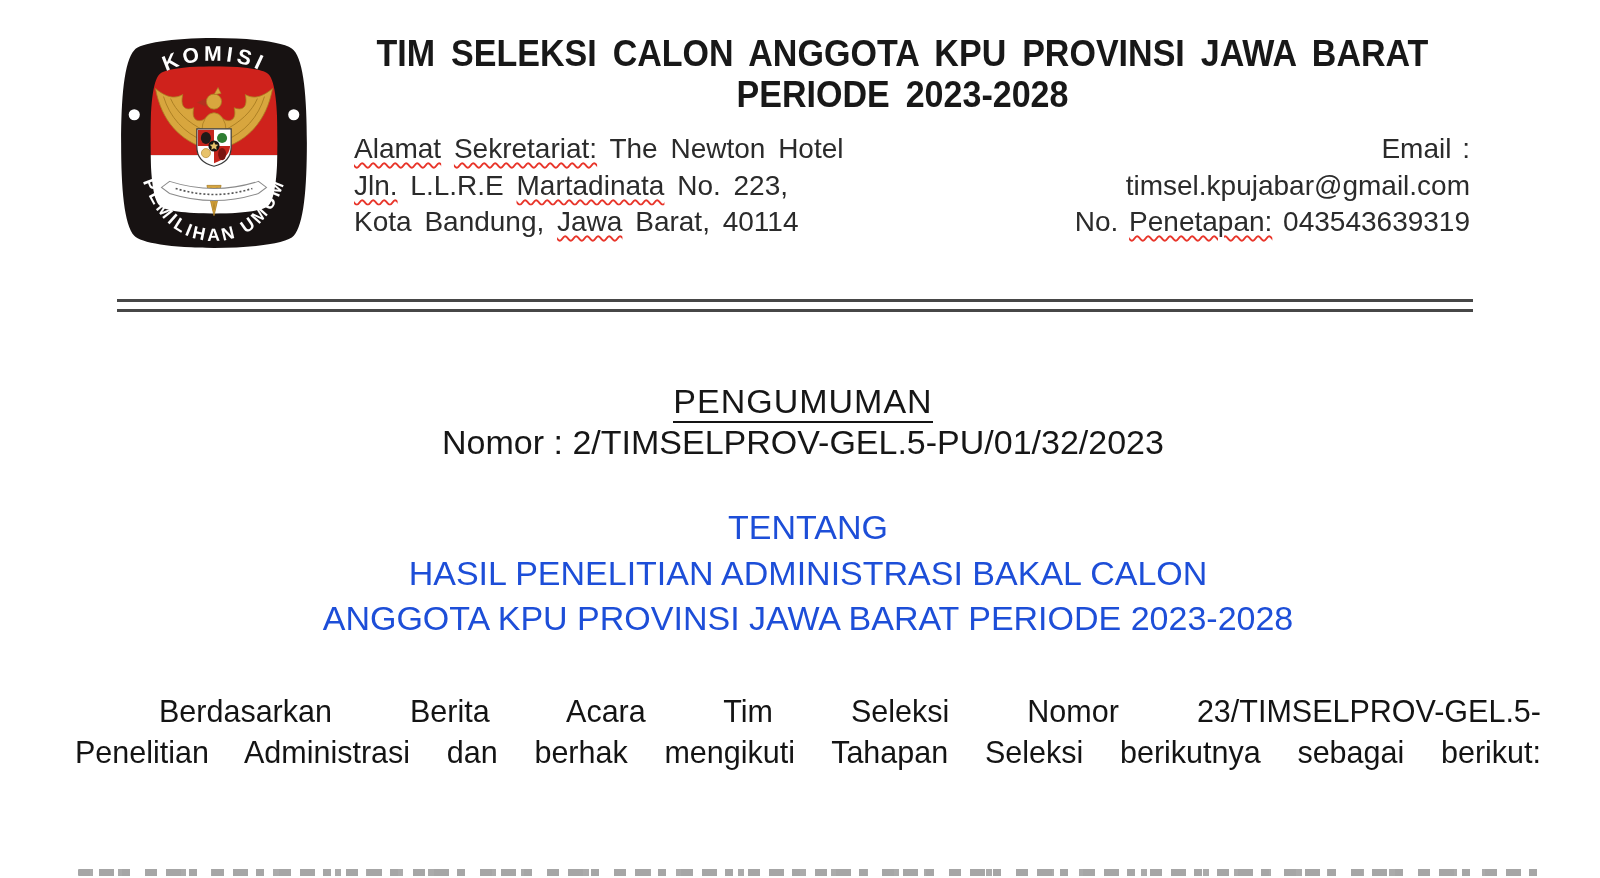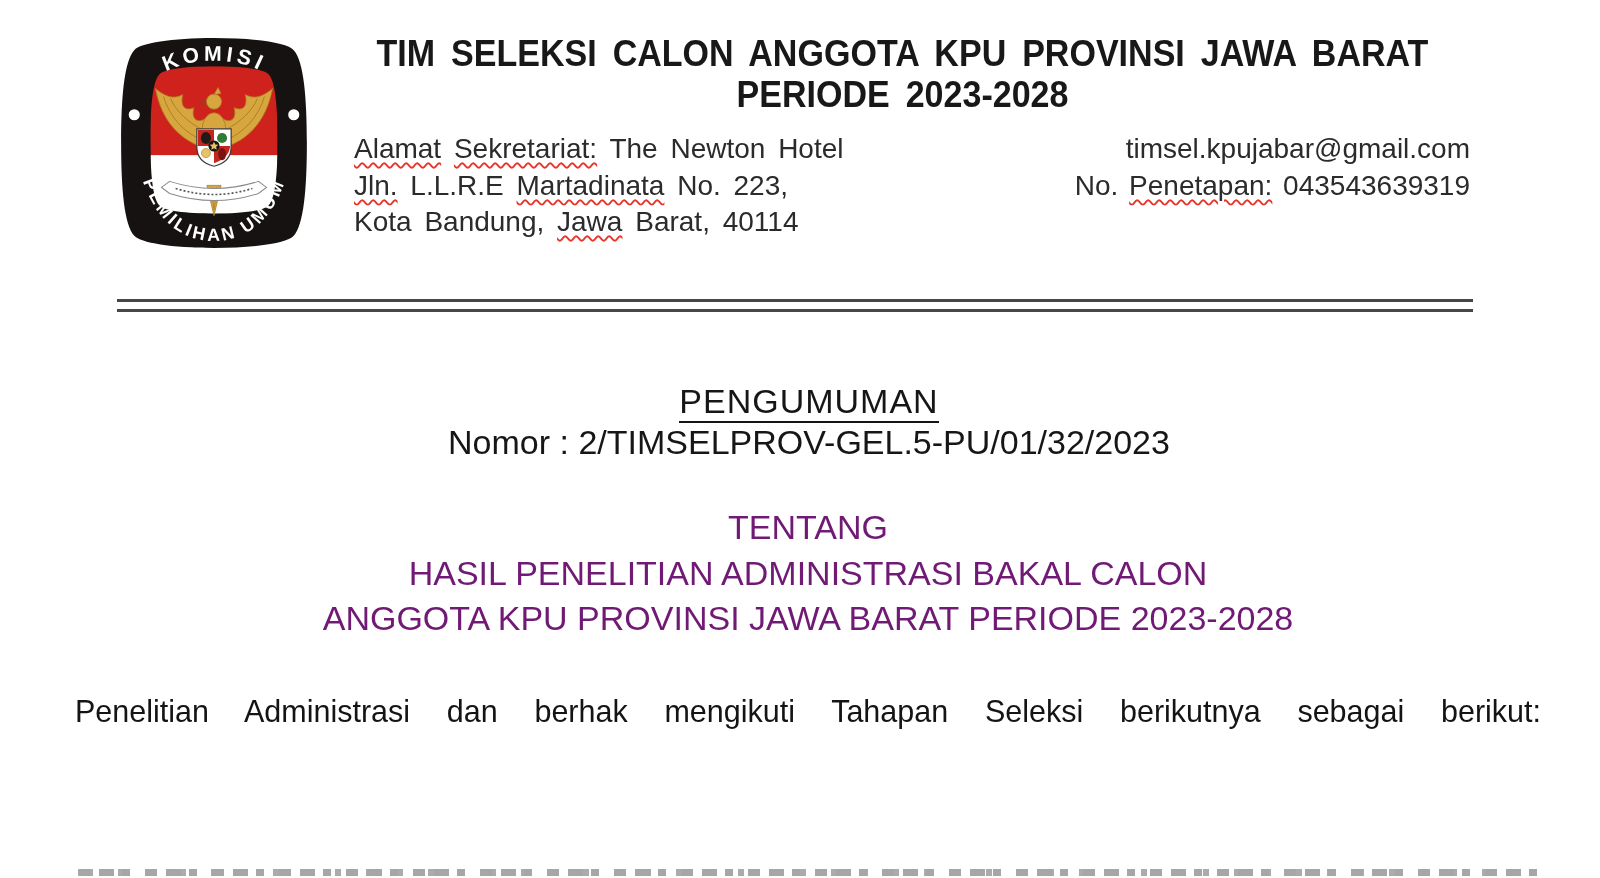--- a/index.html
+++ b/index.html
@@ -26,27 +26,27 @@
   .wavy{
     text-decoration-line:underline;text-decoration-style:wavy;
     text-decoration-color:#e8352a;text-decoration-thickness:1.5px;text-underline-offset:4px;
   }
   .double-rule{
     position:absolute;left:117px;top:299px;width:1356px;height:7px;
     border-top:3px solid #474747;border-bottom:3px solid #474747;
   }
   
   .title-block{
-    position:absolute;left:76px;top:381px;width:1466px;
+    position:absolute;left:70px;top:381px;width:1466px;
     text-align:center;font-size:34px;line-height:41px;color:#161616;white-space:nowrap;
   }
   .title-underline{border-bottom:2.5px solid #141414;padding-bottom:1px;letter-spacing:1px;}
   .tentang-block{
     position:absolute;left:75px;top:505px;width:1466px;
-    text-align:center;font-size:34px;line-height:45.5px;color:#701a75;white-space:nowrap;
+    text-align:center;font-size:34px;line-height:45.5px;color:#1d4ed8;white-space:nowrap;
   }
   
   .para{
     position:absolute;left:75px;top:691px;width:1466px;
     font-size:30.5px;line-height:41.3px;color:#141414;
   }
   .para-line{text-align:justify;text-align-last:justify;white-space:normal;}
   .para-line.indent{text-indent:84px;}
   
   .clipped-line{
@@ -132,36 +132,38 @@
     <div>PERIODE 2023-2028</div>
   </div>
 
   <div class="addr">
     <div><span class="wavy">Alamat</span><span> </span><span class="wavy">Sekretariat:</span><span> The Newton Hotel</span></div>
     <div><span class="wavy">Jln.</span><span> L.L.R.E </span><span class="wavy">Martadinata</span><span> No. 223,</span></div>
     <div><span>Kota Bandung, </span><span class="wavy">Jawa</span><span> Barat, 40114</span></div>
   </div>
 
   <div class="contact">
+    <div>Email :</div>
     <div>timsel.kpujabar@gmail.com</div>
     <div><span>No. </span><span class="wavy">Penetapan:</span><span> 043543639319</span></div>
   </div>
 
   <div class="double-rule"></div>
 
   <div class="title-block">
     <div><span class="title-underline">PENGUMUMAN</span></div>
     <div>Nomor : 2/TIMSELPROV-GEL.5-PU/01/32/2023</div>
   </div>
 
   <div class="tentang-block">
     <div>TENTANG</div>
     <div>HASIL PENELITIAN ADMINISTRASI BAKAL CALON</div>
     <div>ANGGOTA KPU PROVINSI JAWA BARAT PERIODE 2023-2028</div>
   </div>
 
   <div class="para">
+    <div class="para-line indent">Berdasarkan Berita Acara Tim Seleksi Nomor 23/TIMSELPROV-GEL.5-</div>
     <div class="para-line">Penelitian Administrasi dan berhak mengikuti Tahapan Seleksi berikutnya sebagai berikut:</div>
   </div>
 
   <div class="clipped-line"></div>
 
 </div>
 
 </body></html>

